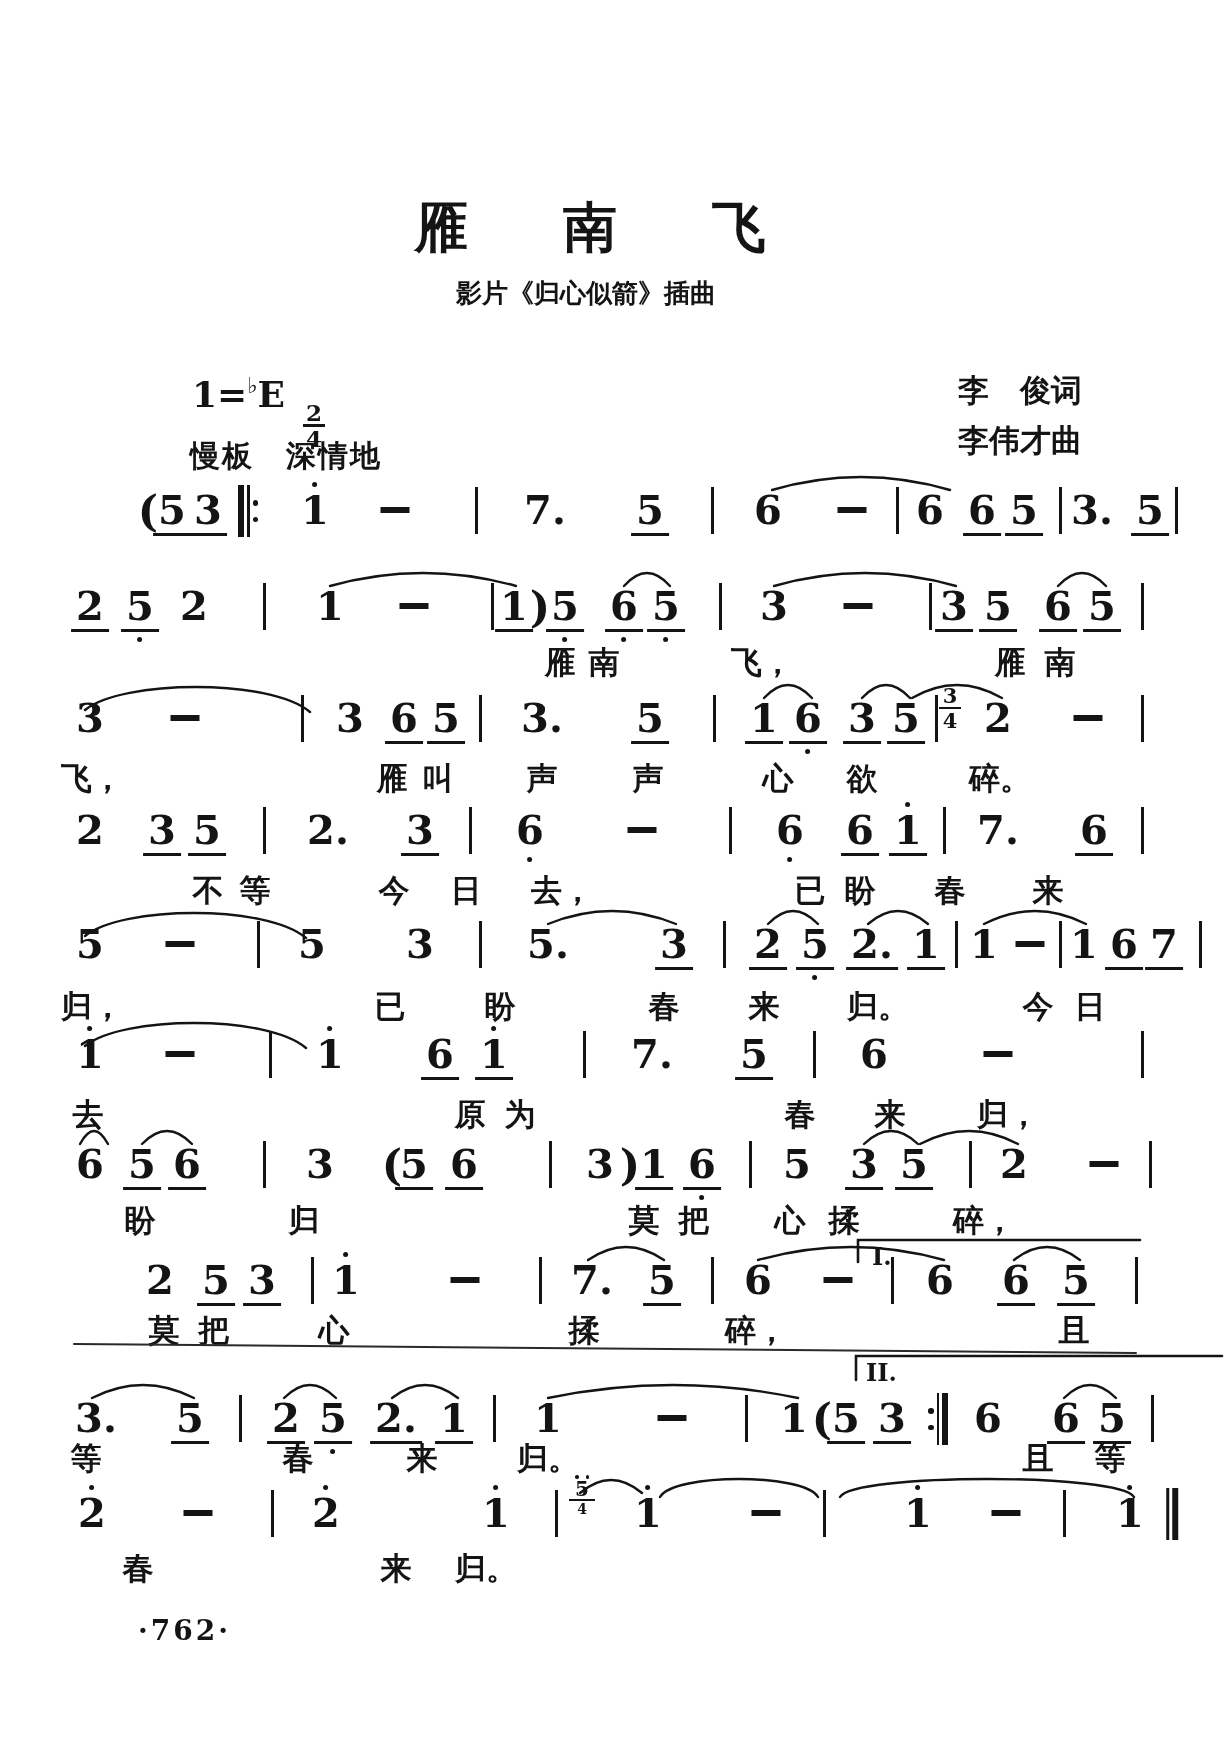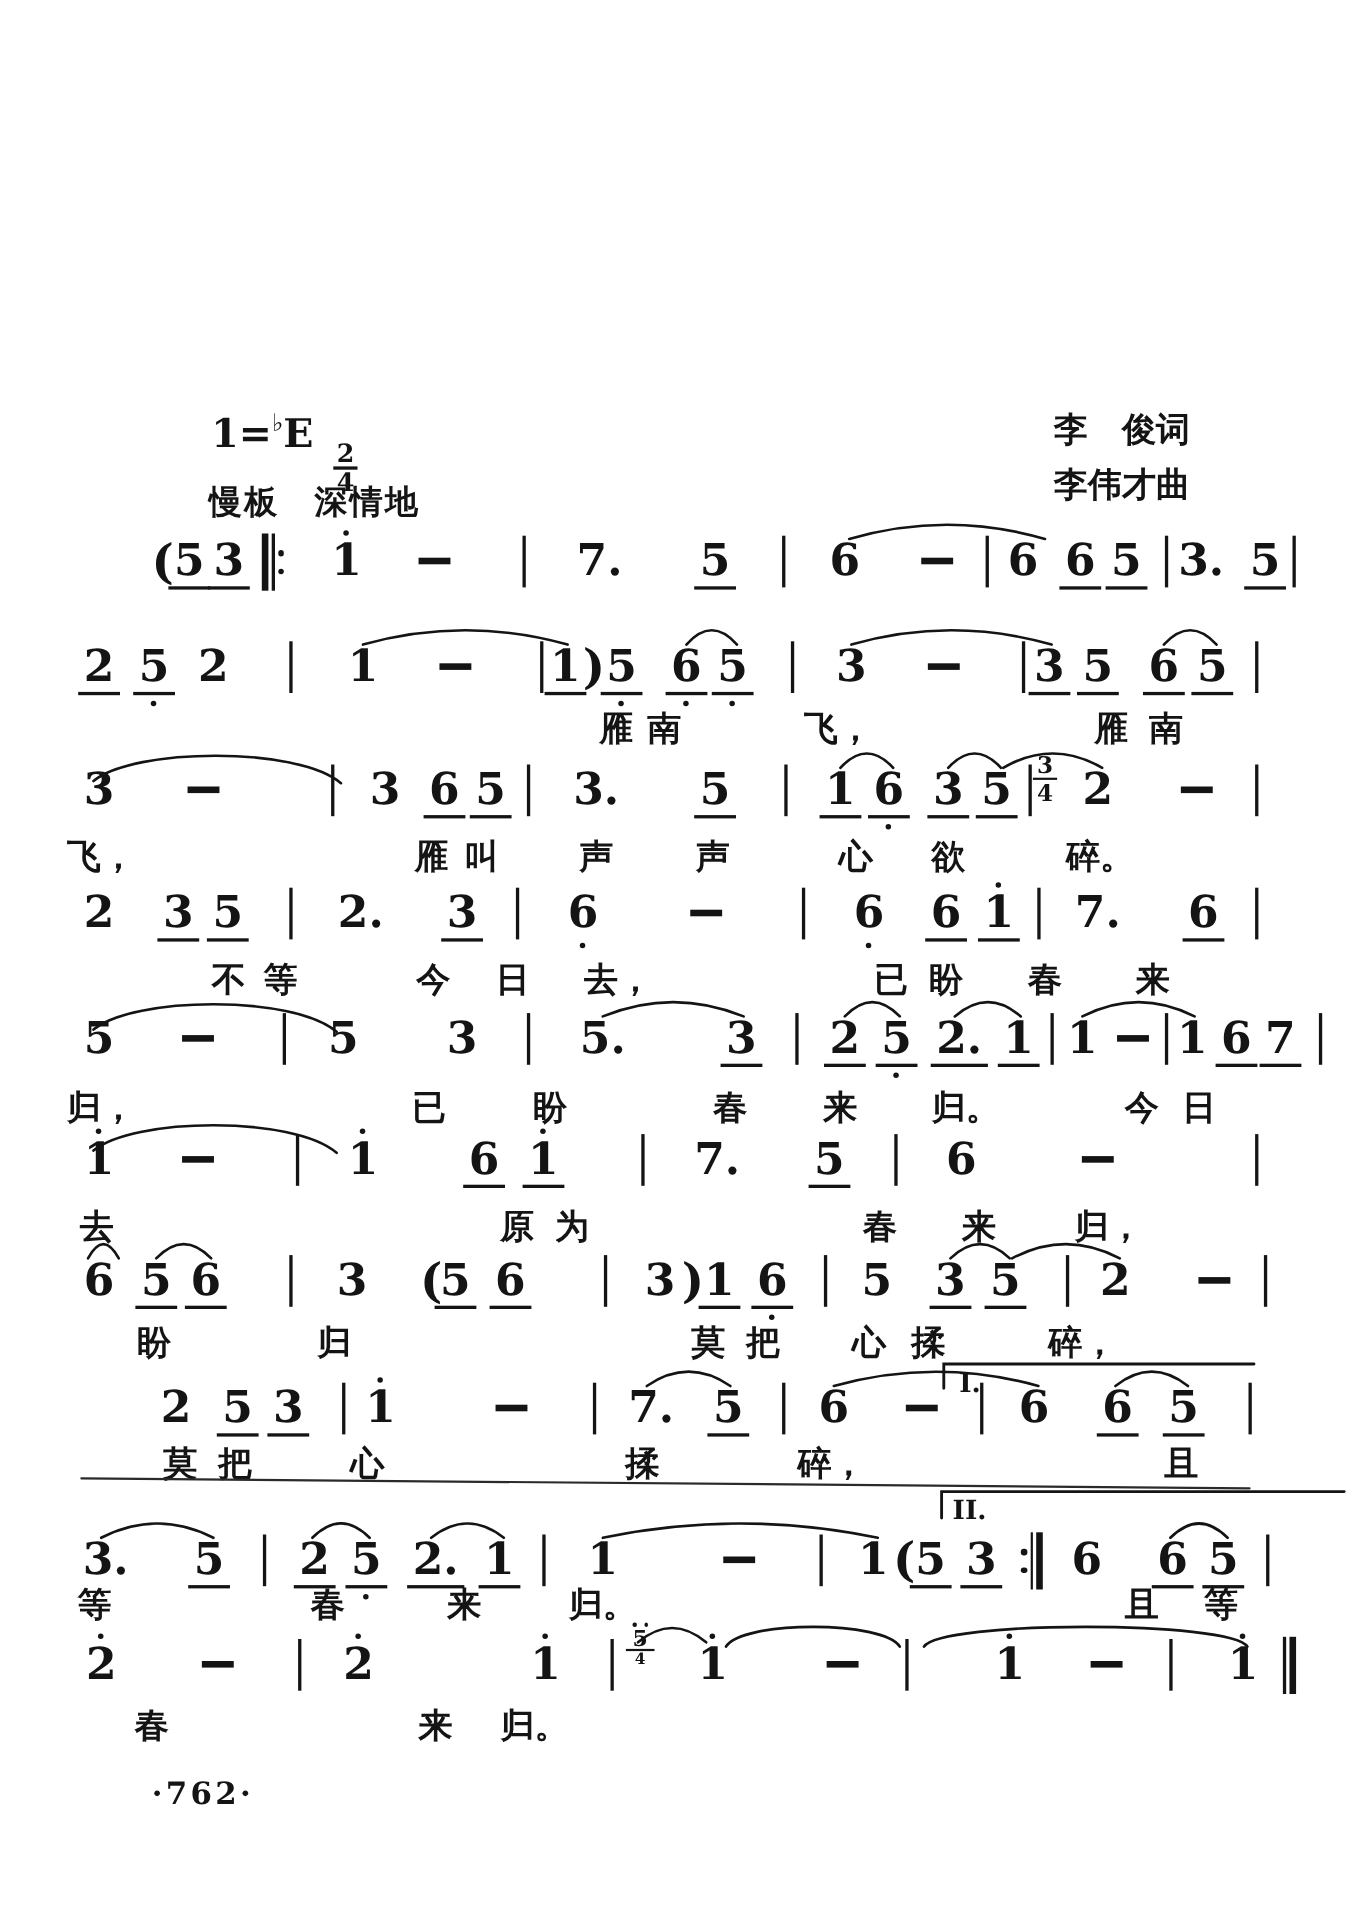--- a/index.html
+++ b/index.html
@@ -43,20 +43,22 @@
   .orn .oden{font-size:14px;line-height:13px;}
   .lyr{position:absolute;transform:translateX(-50%);font:600 31px "DejaVu Serif","Liberation Serif",serif;
        white-space:nowrap;color:#141414;}
   .vlabel{position:absolute;font:700 24px "DejaVu Serif",serif;}
   svg.overlay{position:absolute;left:0;top:0;pointer-events:none;}
 </style>
 </head>
 <body>
 
 <div class="page">
+  <div class="title">雁南飞</div>
+  <div class="subtitle">影片《归心似箭》插曲</div>
 
   <div class="keysig"><span>1=</span><span class="flat">♭</span><span>E</span><span class="kfrac">
         <span>2</span>
         <span class="fbar"></span>
         <span>4</span>
       </span></div>
 
   <div class="tempo">慢板　深情地</div>
   <div class="credit c1">李　俊词</div>
   <div class="credit c2">李伟才曲</div>

